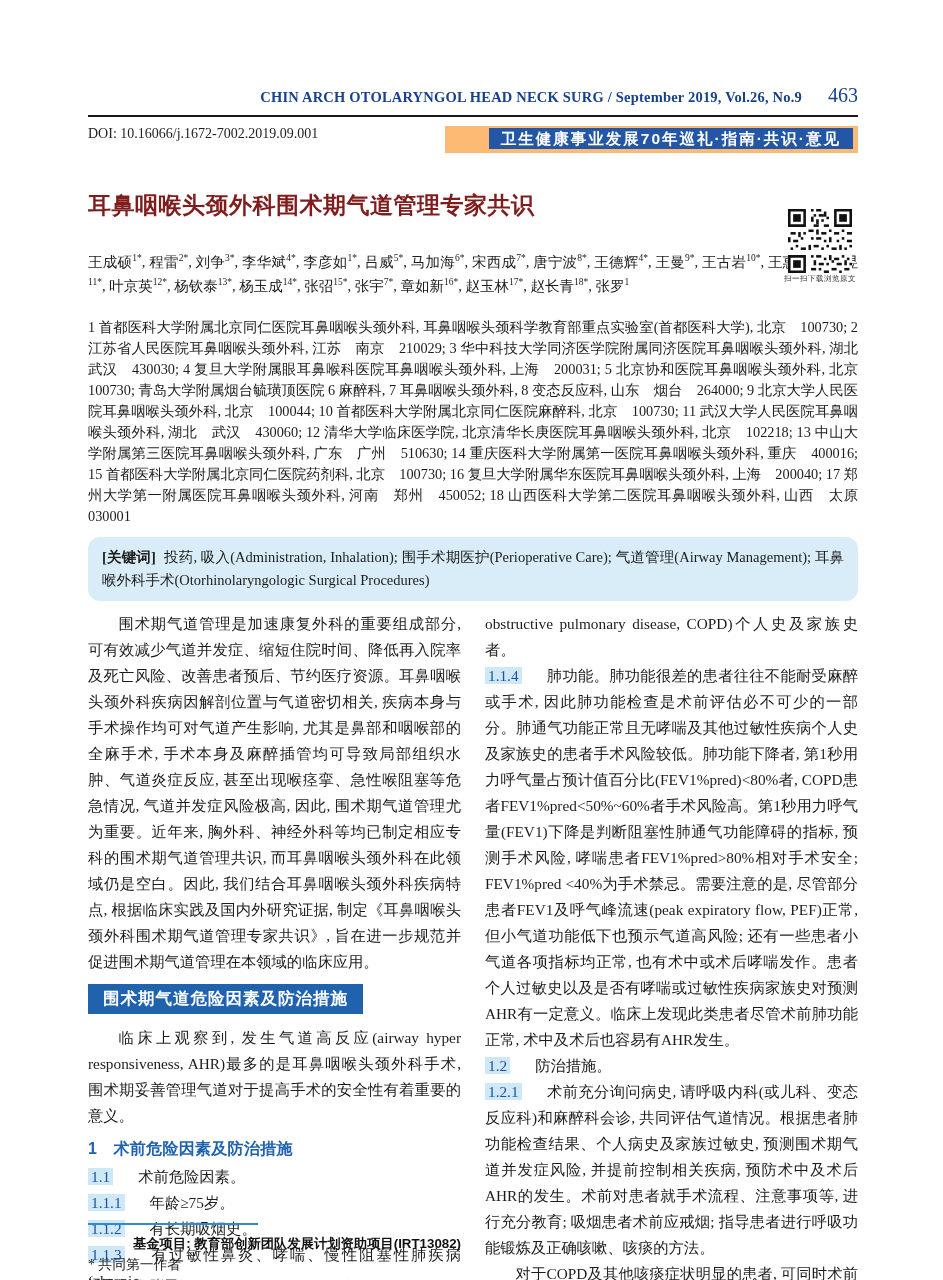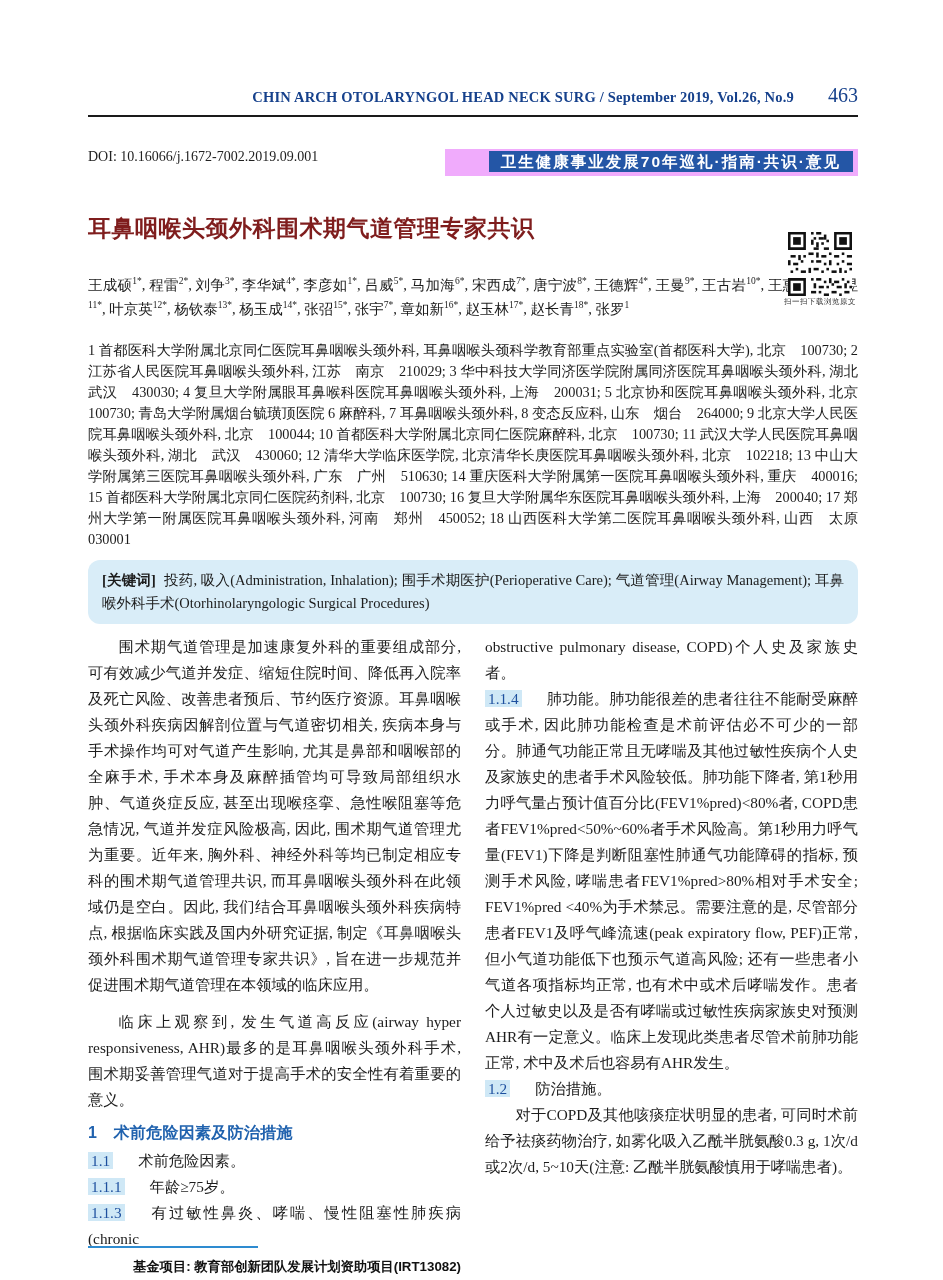--- a/index.html
+++ b/index.html
@@ -9,29 +9,29 @@
     margin:0 auto;
     background:#ffffff;
     box-sizing:border-box;
     padding:84px 85px 0 88px;
     font-family:"Liberation Serif","DejaVu Serif",serif;
     color:#1c1c1c;
     overflow:hidden;
   }
   
   .jheader{
-    display:flex;justify-content:flex-end;align-items:baseline;gap:34px;
+    display:flex;justify-content:flex-end;align-items:baseline;gap:26px;
     padding-bottom:8px;border-bottom:2.5px solid #1a1a1a;
   }
   .jname{font-weight:bold;color:#16418c;font-size:14.5px;letter-spacing:.2px;}
   .pageno{color:#16418c;font-size:20px;}
-  .row2{display:flex;justify-content:space-between;align-items:flex-start;margin-top:32px;}
+  .row2{display:flex;justify-content:space-between;align-items:flex-start;margin-top:9px;}
   .doi{font-size:14px;color:#222;}
   .banner{
-    background:#f0abfc;
+    background:#fdba74;
     padding:3px 5px 3px 44px;
   }
   .banner-box{
     background:#2456a6;color:#ffffff;
     font-family:"Liberation Sans","DejaVu Sans",sans-serif;
     font-weight:bold;font-size:15.5px;letter-spacing:2px;
     padding:2px 12px;
   }
   
   .title-row{position:relative;}
@@ -185,38 +185,41 @@
   <div class="affils">1 首都医科大学附属北京同仁医院耳鼻咽喉头颈外科, 耳鼻咽喉头颈科学教育部重点实验室(首都医科大学), 北京　100730; 2 江苏省人民医院耳鼻咽喉头颈外科, 江苏　南京　210029; 3 华中科技大学同济医学院附属同济医院耳鼻咽喉头颈外科, 湖北　武汉　430030; 4 复旦大学附属眼耳鼻喉科医院耳鼻咽喉头颈外科, 上海　200031; 5 北京协和医院耳鼻咽喉头颈外科, 北京 100730; 青岛大学附属烟台毓璜顶医院 6 麻醉科, 7 耳鼻咽喉头颈外科, 8 变态反应科, 山东　烟台　264000; 9 北京大学人民医院耳鼻咽喉头颈外科, 北京　100044; 10 首都医科大学附属北京同仁医院麻醉科, 北京　100730; 11 武汉大学人民医院耳鼻咽喉头颈外科, 湖北　武汉　430060; 12 清华大学临床医学院, 北京清华长庚医院耳鼻咽喉头颈外科, 北京　102218; 13 中山大学附属第三医院耳鼻咽喉头颈外科, 广东　广州　510630; 14 重庆医科大学附属第一医院耳鼻咽喉头颈外科, 重庆　400016; 15 首都医科大学附属北京同仁医院药剂科, 北京　100730; 16 复旦大学附属华东医院耳鼻咽喉头颈外科, 上海　200040; 17 郑州大学第一附属医院耳鼻咽喉头颈外科, 河南　郑州　450052; 18 山西医科大学第二医院耳鼻咽喉头颈外科, 山西　太原　030001</div>
 
   <div class="kwbox">
     <span class="kwlabel">[关键词]</span><span>投药, 吸入(Administration, Inhalation); 围手术期医护(Perioperative Care); 气道管理(Airway Management); 耳鼻喉外科手术(Otorhinolaryngologic Surgical Procedures)</span>
   </div>
 
   <div class="columns">
 
     <div class="col col-left">
       <p class="body-p indent">围术期气道管理是加速康复外科的重要组成部分, 可有效减少气道并发症、缩短住院时间、降低再入院率及死亡风险、改善患者预后、节约医疗资源。耳鼻咽喉头颈外科疾病因解剖位置与气道密切相关, 疾病本身与手术操作均可对气道产生影响, 尤其是鼻部和咽喉部的全麻手术, 手术本身及麻醉插管均可导致局部组织水肿、气道炎症反应, 甚至出现喉痉挛、急性喉阻塞等危急情况, 气道并发症风险极高, 因此, 围术期气道管理尤为重要。近年来, 胸外科、神经外科等均已制定相应专科的围术期气道管理共识, 而耳鼻咽喉头颈外科在此领域仍是空白。因此, 我们结合耳鼻咽喉头颈外科疾病特点, 根据临床实践及国内外研究证据, 制定《耳鼻咽喉头颈外科围术期气道管理专家共识》, 旨在进一步规范并促进围术期气道管理在本领域的临床应用。</p>
+      <div class="section-box">围术期气道危险因素及防治措施</div>
       <p class="body-p indent para-after-box">临床上观察到, 发生气道高反应(airway hyper responsiveness, AHR)最多的是耳鼻咽喉头颈外科手术, 围术期妥善管理气道对于提高手术的安全性有着重要的意义。</p>
       <h2 class="num-heading">1　术前危险因素及防治措施</h2>
       <div id="left-items">
           <p class="body-p"><span class="sec-num">1.1</span>术前危险因素。</p>
           <p class="body-p"><span class="sec-num">1.1.1</span>年龄≥75岁。</p>
+          <p class="body-p"><span class="sec-num">1.1.2</span>有长期吸烟史。</p>
           <p class="body-p"><span class="sec-num">1.1.3</span>有过敏性鼻炎、哮喘、慢性阻塞性肺疾病(chronic</p>
         </div>
 
       <div class="footnote">
         <div class="foot-rule"></div>
         <p class="fund">基金项目: 教育部创新团队发展计划资助项目(IRT13082)</p>
         <p class="foot-line">* 共同第一作者</p>
         <p class="foot-line">通讯作者: 张罗(Email: dr.luozhang@139.com)</p>
       </div>
     </div>
 
     <div class="col" id="right-blocks">
         <p class="body-p">obstructive pulmonary disease, COPD)个人史及家族史者。</p>
         <p class="body-p"><span class="sec-num">1.1.4</span>肺功能。肺功能很差的患者往往不能耐受麻醉或手术, 因此肺功能检查是术前评估必不可少的一部分。肺通气功能正常且无哮喘及其他过敏性疾病个人史及家族史的患者手术风险较低。肺功能下降者, 第1秒用力呼气量占预计值百分比(FEV1%pred)&lt;80%者, COPD患者FEV1%pred&lt;50%~60%者手术风险高。第1秒用力呼气量(FEV1)下降是判断阻塞性肺通气功能障碍的指标, 预测手术风险, 哮喘患者FEV1%pred&gt;80%相对手术安全; FEV1%pred &lt;40%为手术禁忌。需要注意的是, 尽管部分患者FEV1及呼气峰流速(peak expiratory flow, PEF)正常, 但小气道功能低下也预示气道高风险; 还有一些患者小气道各项指标均正常, 也有术中或术后哮喘发作。患者个人过敏史以及是否有哮喘或过敏性疾病家族史对预测AHR有一定意义。临床上发现此类患者尽管术前肺功能正常, 术中及术后也容易有AHR发生。</p>
         <p class="body-p"><span class="sec-num">1.2</span>防治措施。</p>
+        <p class="body-p"><span class="sec-num">1.2.1</span>术前充分询问病史, 请呼吸内科(或儿科、变态反应科)和麻醉科会诊, 共同评估气道情况。根据患者肺功能检查结果、个人病史及家族过敏史, 预测围术期气道并发症风险, 并提前控制相关疾病, 预防术中及术后AHR的发生。术前对患者就手术流程、注意事项等, 进行充分教育; 吸烟患者术前应戒烟; 指导患者进行呼吸功能锻炼及正确咳嗽、咳痰的方法。</p>
         <p class="body-p indent">对于COPD及其他咳痰症状明显的患者, 可同时术前给予祛痰药物治疗, 如雾化吸入乙酰半胱氨酸0.3 g, 1次/d或2次/d, 5~10天(注意: 乙酰半胱氨酸慎用于哮喘患者)。</p>
       </div>
 
   </div>
 
 </div>
 
 </body></html>

